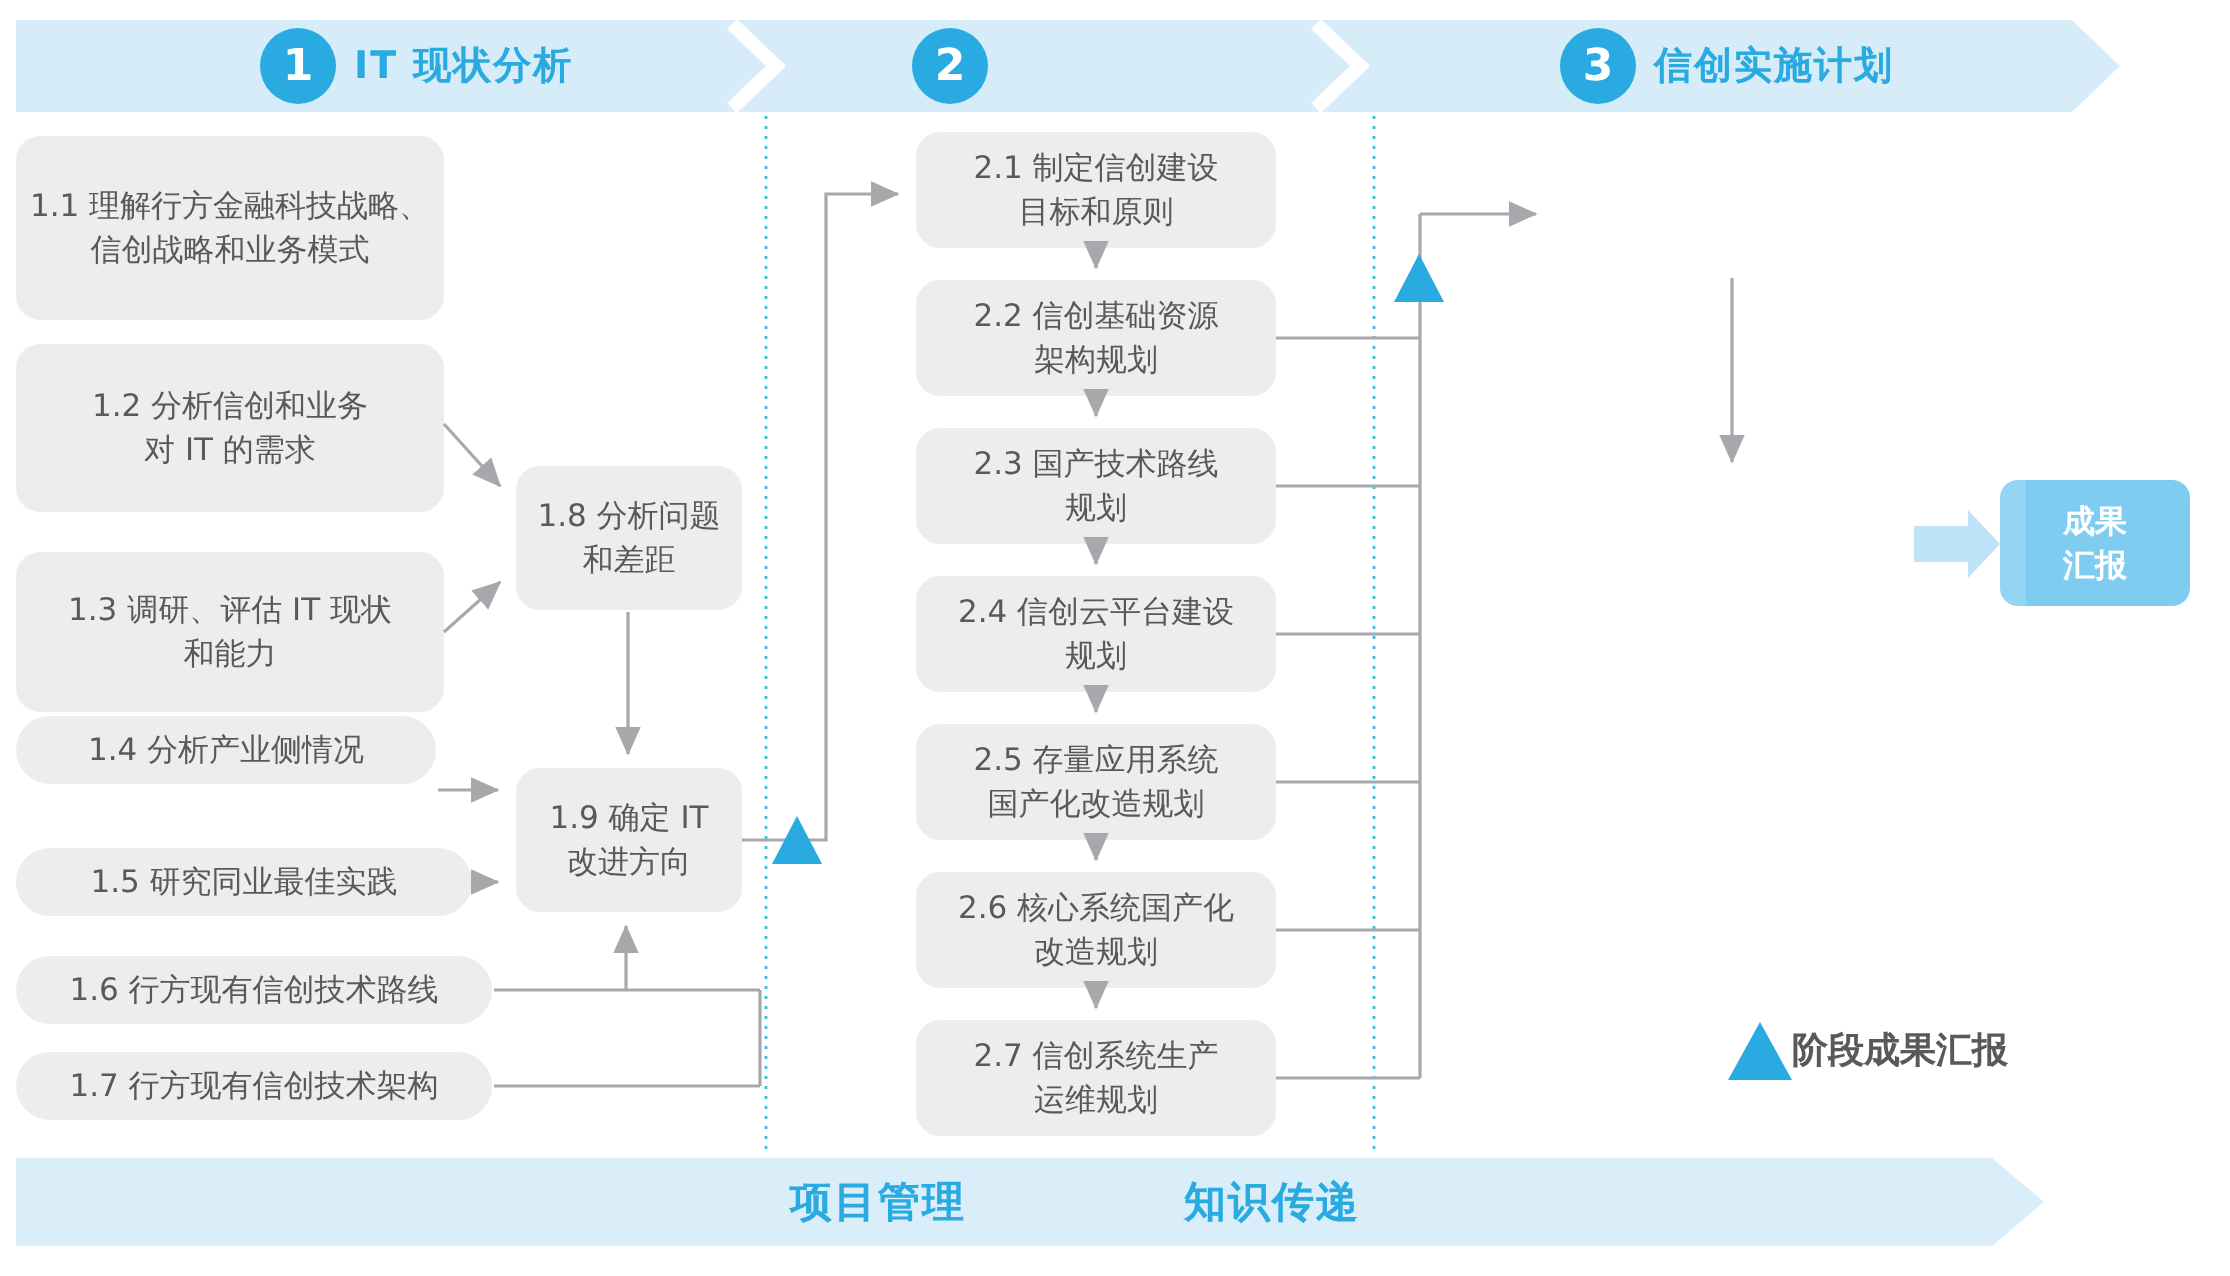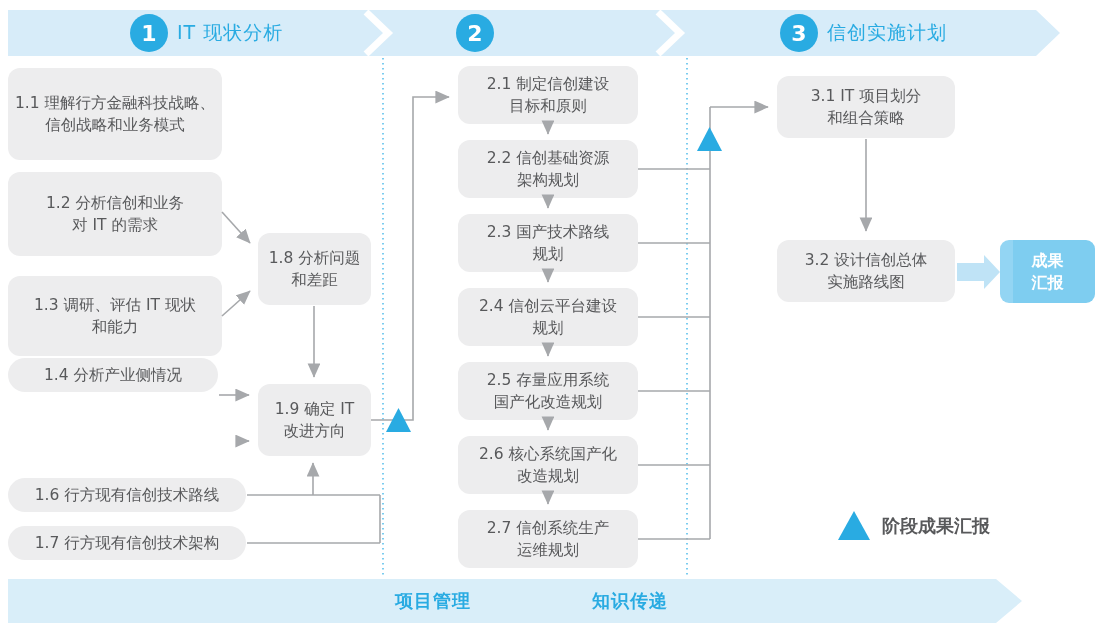--- a/index.html
+++ b/index.html
@@ -12,53 +12,53 @@
   .band-top{
     position:absolute;left:8px;top:10px;width:1052px;height:46px;
     background:#d7ecf9;
     clip-path:polygon(0 0, calc(100% - 24px) 0, 100% 50%, calc(100% - 24px) 100%, 0 100%);
   }
   .phase-header{position:absolute;top:14px;display:flex;align-items:center;gap:9px;}
   .phase-circle{
     width:38px;height:38px;border-radius:50%;background:#29abe2;color:#ffffff;
     font-weight:bold;font-size:22px;display:flex;align-items:center;justify-content:center;
   }
-  .phase-title{color:#29abe2;font-weight:normal;font-size:19px;letter-spacing:1px;}
+  .phase-title{color:#29abe2;font-weight:bold;font-size:19px;letter-spacing:1px;}
   
   .box{
     position:absolute;background:#ededee;border-radius:12px;
     display:flex;align-items:center;justify-content:center;text-align:center;
     font-size:15.5px;line-height:1.45;color:#58595b;padding:0 4px;box-sizing:border-box;
   }
   .box span{white-space:pre-line;}
   .pill{border-radius:17px;}
   
   .deliverable{
     position:absolute;left:1000px;top:240px;width:95px;height:63px;border-radius:9px;
     background:linear-gradient(90deg,#93d5f3 0 13px,#7ecdf0 13px);
     color:#ffffff;font-weight:bold;font-size:16px;line-height:1.35;
     display:flex;align-items:center;justify-content:center;text-align:center;
   }
   .deliverable span{white-space:pre-line;}
   
-  .legend{position:absolute;left:838px;top:511px;display:flex;align-items:flex-end;gap:12px;}
+  .legend{position:absolute;left:864px;top:511px;display:flex;align-items:flex-end;gap:0;}
   .legend-triangle{
     width:0;height:0;border-left:16px solid transparent;border-right:16px solid transparent;
     border-bottom:29px solid #29abe2;
   }
   .legend-label{font-weight:bold;font-size:18px;color:#58595b;line-height:29px;}
   
   .band-bottom{
     position:absolute;left:8px;top:579px;width:1014px;height:44px;
     background:#d9eef9;
     clip-path:polygon(0 0, calc(100% - 26px) 0, 100% 50%, calc(100% - 26px) 100%, 0 100%);
   }
   .band-bottom-label{
     position:absolute;top:0;height:100%;display:flex;align-items:center;
-    color:#29abe2;font-weight:bold;font-size:18px;letter-spacing:1px;
+    color:#29abe2;font-weight:bold;font-size:21px;letter-spacing:1px;
   }
   
   .overlay{position:absolute;left:0;top:0;width:1115px;height:638px;pointer-events:none;}
 </style>
 </head>
 <body>
 
 <div class="canvas">
 
   <div class="band-top"></div>
@@ -83,20 +83,23 @@
     <span>1.2 分析信创和业务
 对 IT 的需求</span>
     </div>
   <div class="box" style="left:8px;top:276px;width:214px;height:80px">
     <span>1.3 调研、评估 IT 现状
 和能力</span>
     </div>
   <div class="box pill" style="left:8px;top:358px;width:210px;height:34px">
     <span>1.4 分析产业侧情况</span>
     </div>
+  <div class="box pill" style="left:8px;top:424px;width:228px;height:34px">
+    <span>1.5 研究同业最佳实践</span>
+    </div>
   <div class="box pill" style="left:8px;top:478px;width:238px;height:34px">
     <span>1.6 行方现有信创技术路线</span>
     </div>
   <div class="box pill" style="left:8px;top:526px;width:238px;height:34px">
     <span>1.7 行方现有信创技术架构</span>
     </div>
   <div class="box" style="left:258px;top:233px;width:113px;height:72px">
     <span>1.8 分析问题
 和差距</span>
     </div>
@@ -127,28 +130,20 @@
     </div>
   <div class="box" style="left:458px;top:436px;width:180px;height:58px">
     <span>2.6 核心系统国产化
 改造规划</span>
     </div>
   <div class="box" style="left:458px;top:510px;width:180px;height:58px">
     <span>2.7 信创系统生产
 运维规划</span>
     </div>
 
-  <div class="box" style="left:777px;top:76px;width:178px;height:62px">
-    <span>3.1 IT 项目划分
-和组合策略</span>
-    </div>
-  <div class="box" style="left:777px;top:240px;width:178px;height:62px">
-    <span>3.2 设计信创总体
-实施路线图</span>
-    </div>
 
   <div class="deliverable">
     <span>成果
 汇报</span>
   </div>
 
   <div class="legend">
     <div class="legend-triangle"></div>
     <span class="legend-label">阶段成果汇报</span>
   </div>

